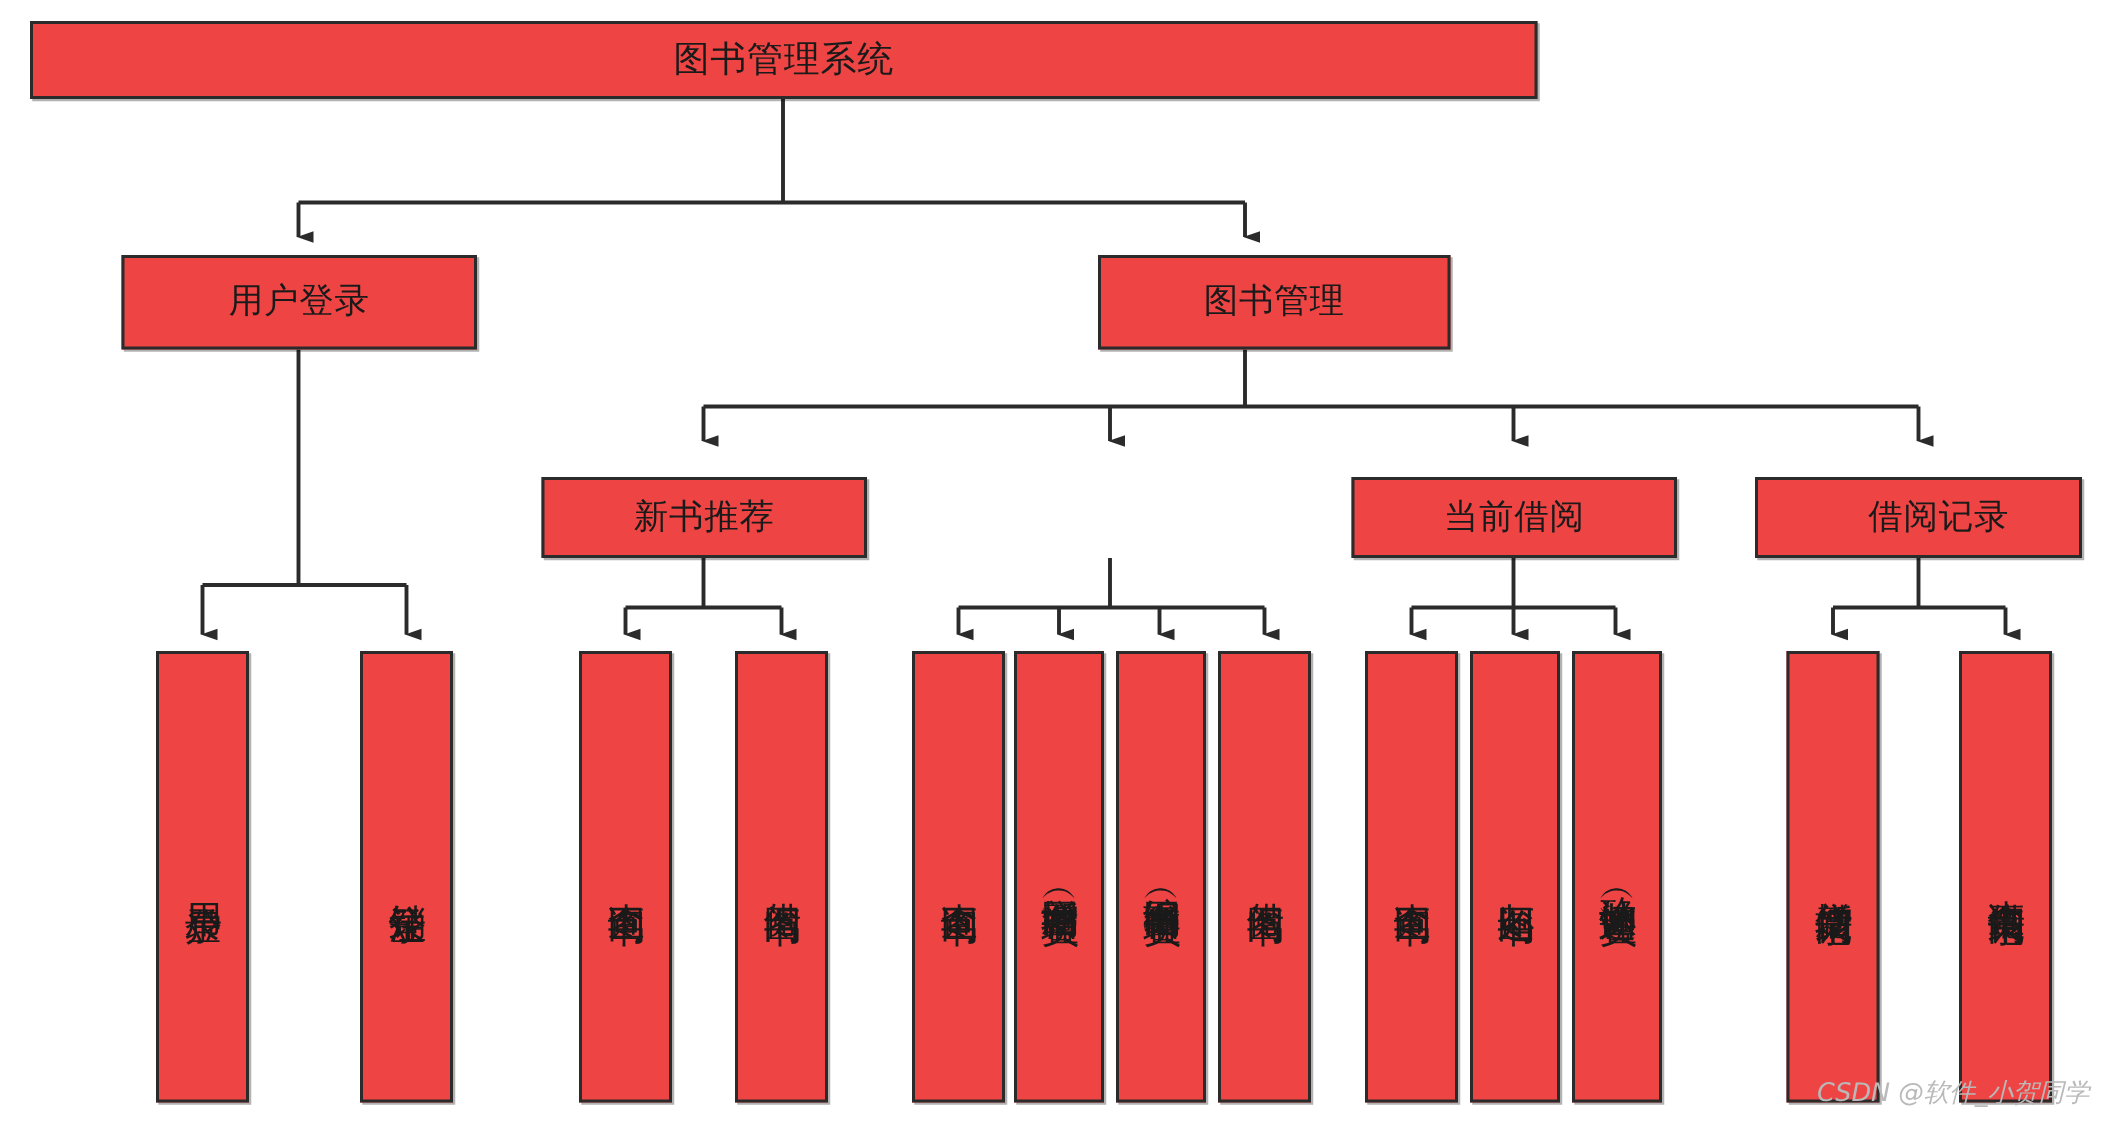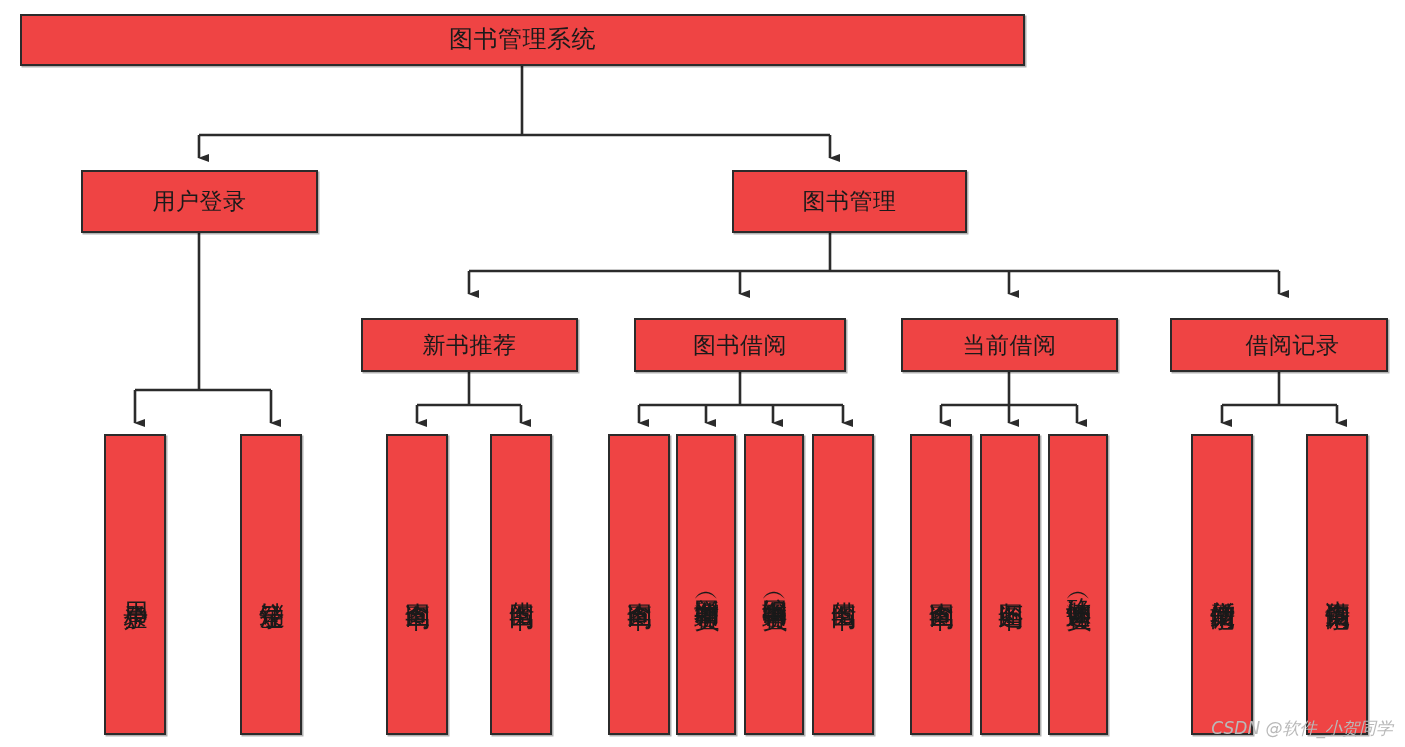--- a/index.html
+++ b/index.html
@@ -137,23 +137,20 @@
   <div class="node horiz" style="left:81px; top:170px; width:237px; height:63px;">
     <span class="node-label">用户登录</span>
   </div>
   <div class="node horiz" style="left:732px; top:170px; width:235px; height:63px;">
     <span class="node-label">图书管理</span>
   </div>
 
   <div class="node horiz" style="left:361px; top:318px; width:217px; height:54px;">
     <span class="node-label">新书推荐</span>
   </div>
-  <div class="node horiz" style="left:634px; top:318px; width:212px; height:54px;">
-    <span class="node-label">图书借阅</span>
-  </div>
   <div class="node horiz" style="left:901px; top:318px; width:217px; height:54px;">
     <span class="node-label">当前借阅</span>
   </div>
   <div class="node horiz" style="left:1170px; top:318px; width:218px; height:54px;padding-left:27px;">
     <span class="node-label">借阅记录</span>
   </div>
 
   <div class="node vert" style="left:104px; top:434px; width:62px; height:301px;">
     <span class="node-label">用户登录</span>
   </div>

